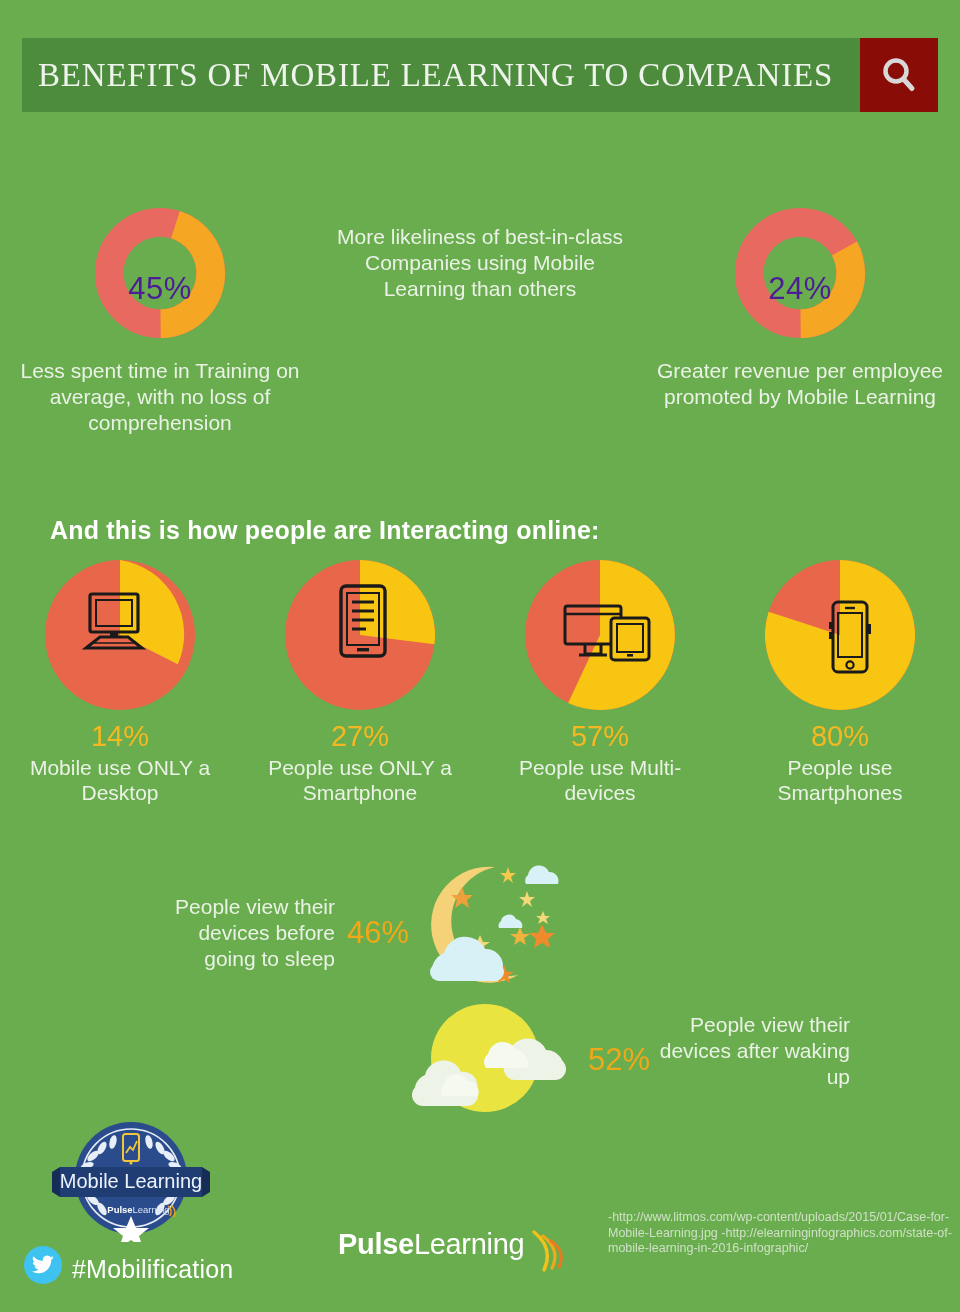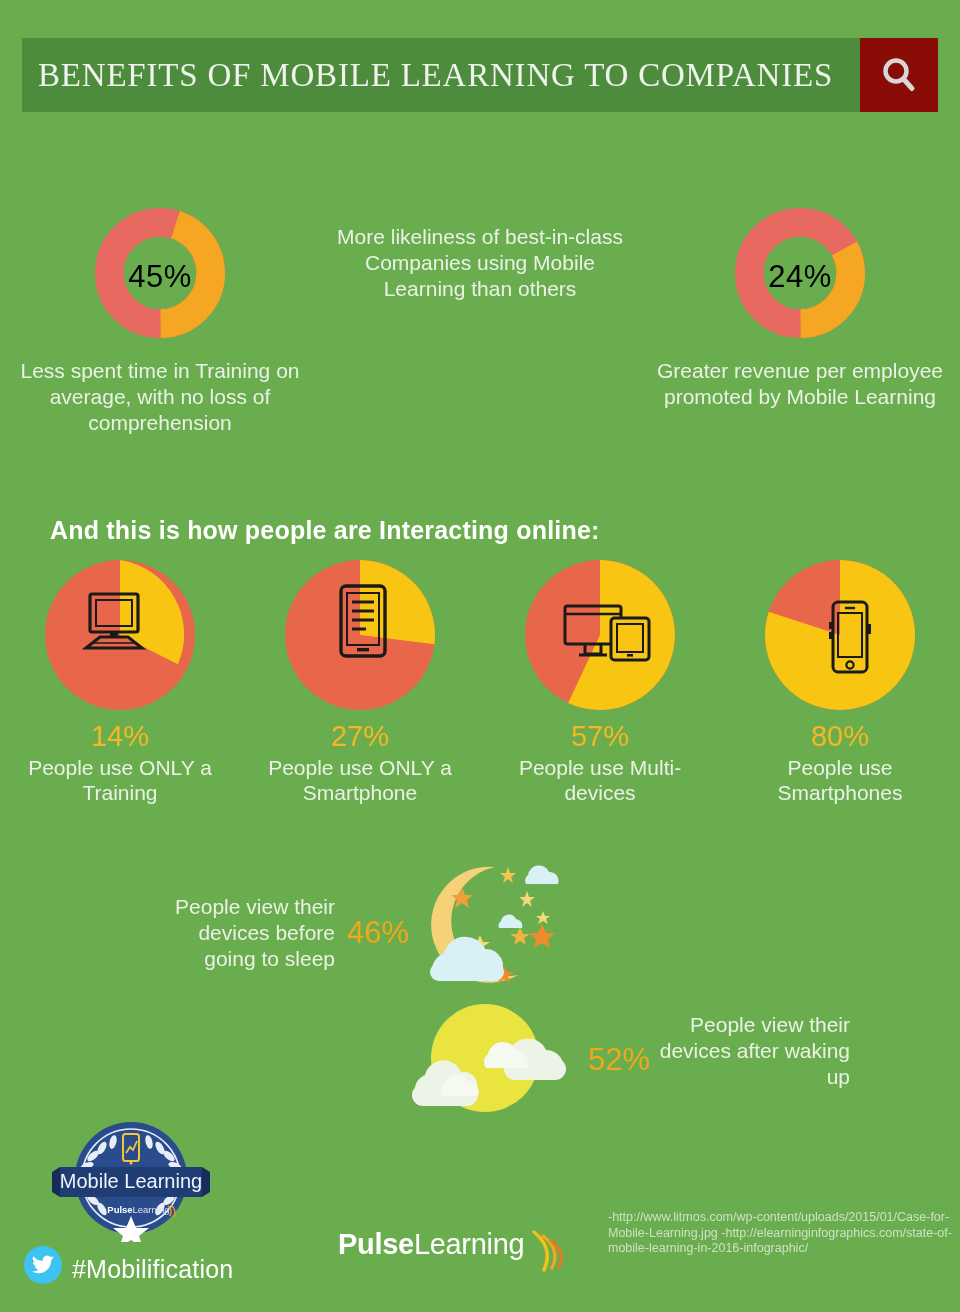--- a/index.html
+++ b/index.html
@@ -59,27 +59,27 @@
     display: flex;
     flex-direction: column;
     align-items: center;
   }
   .donut-wrap {
     position: relative;
     width: 134px; height: 134px;
   }
   .donut-pct {
     position: absolute;
-    left: 0; top: 4px;
+    left: 0; top: 16px;
     width: 134px; height: 134px;
     display: flex;
     align-items: center;
     justify-content: center;
     font-size: 31px;
-    color: #000000;
+    color: #4c1d95;
     letter-spacing: 0.5px;
   }
   .donut-caption {
     margin-top: 18px;
     width: 290px;
     text-align: center;
     color: #eaf2e6;
     font-size: 21px;
     line-height: 26px;
   }
@@ -299,21 +299,21 @@
         <svg width="78" height="60" viewBox="0 0 78 60" style="margin-left:-2px;margin-top:-26px;">
           <rect x="10" y="2" width="48" height="38" rx="2" fill="none" stroke="#1a1a1a" stroke-width="3.2"></rect>
           <rect x="16" y="8" width="36" height="26" fill="none" stroke="#1a1a1a" stroke-width="2"></rect>
           <rect x="30" y="40" width="8" height="5" fill="#1a1a1a"></rect>
           <path d="M6 56 L20 45 L48 45 L62 56 Z" fill="none" stroke="#1a1a1a" stroke-width="3"></path>
           <line x1="13" y1="51" x2="55" y2="51" stroke="#1a1a1a" stroke-width="1.6"></line>
         </svg>
       </div>
     </div>
     <div class="pie-pct">14%</div>
-    <div class="pie-caption">People use ONLY a Training</div>
+    <div class="pie-caption">Mobile use ONLY a Desktop</div>
   </div>
 
   <div class="pie-col">
     <div class="pie-wrap">
       <svg width="150" height="150" viewBox="0 0 100 100">
         <circle cx="50" cy="50" r="50" fill="#e8664a"></circle>
 
         <path d="M50,50 L50,0 A50,50 0 0,1 99.62,56.22 Z" fill="#f9c513"></path>
       </svg>
       <div class="pie-icon">

